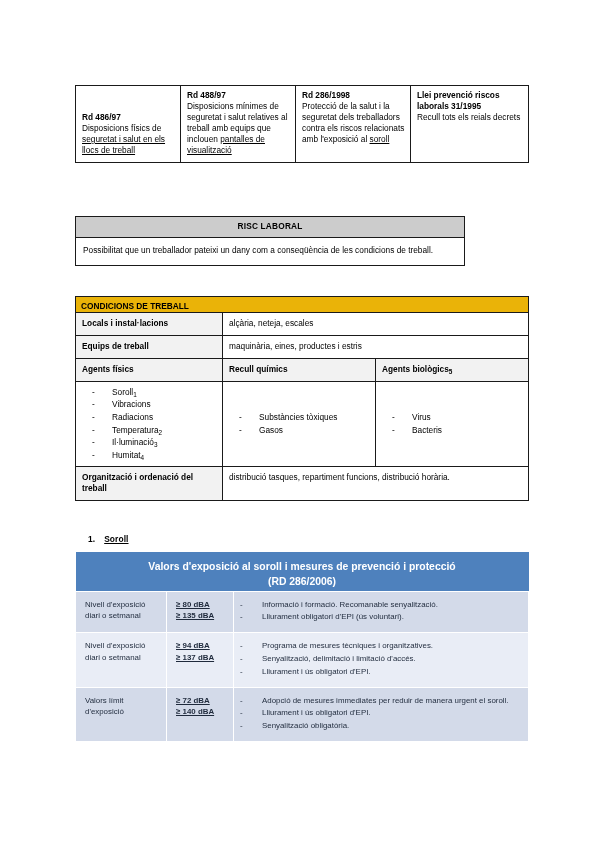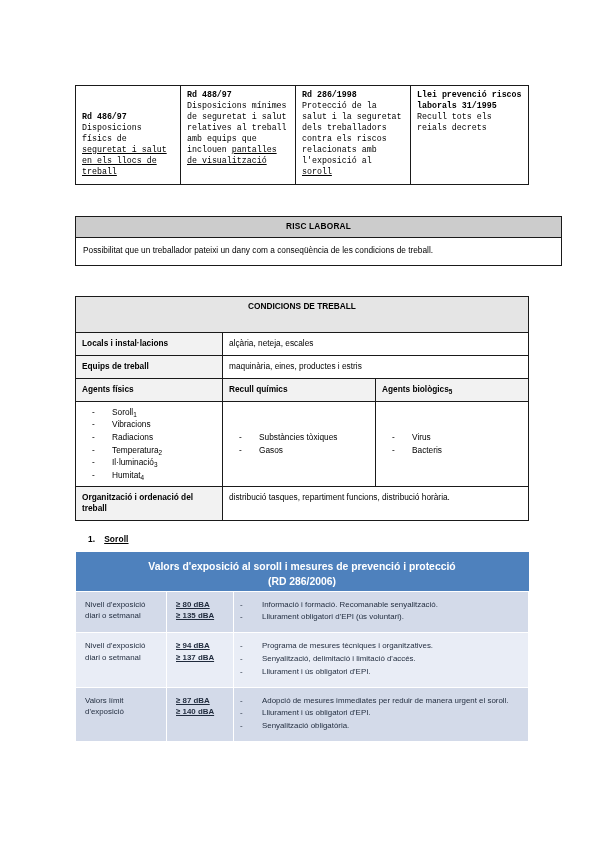--- a/index.html
+++ b/index.html
@@ -42,29 +42,28 @@
 
   
   #rd-table {
     left: 75px;
     top: 85px;
     width: 453px;
   }
   #rd-table td {
     background: #ffffff;
     padding: 4px 5px 6px 6px;
-    font-family: Liberation Mono, monospace;
   }
   #rd-table .title { font-weight: bold; display: block; margin-bottom: 0px; }
 
   
   #risc-table {
     left: 75px;
     top: 216px;
-    width: 487px;
+    width: 390px;
   }
   #risc-table .hdr {
     background: #cccccc;
     font-weight: bold;
     text-align: center;
     padding: 4px 5px 5px 5px;
     letter-spacing: 0.2px;
   }
   #risc-table .body {
     background: #ffffff;
@@ -73,24 +72,24 @@
   }
 
   
   #cond-table {
     left: 75px;
     top: 296px;
     width: 453px;
   }
   #cond-table td { background: #ffffff; }
   #cond-table .hdr {
-    background: #e5e5e5;
-    font-weight: bold;
-    text-align: center;
-    padding: 4px 5px 20px 5px;
+    background: #eab308;
+    font-weight: bold;
+    text-align: left;
+    padding: 4px 5px 0 5px;
   }
   #cond-table .rowlabel {
     background: #f2f2f2;
     font-weight: bold;
     padding: 5px 6px 6px 6px;
   }
   #cond-table .rowval {
     background: #ffffff;
     padding: 5px 6px 6px 6px;
   }
@@ -338,21 +337,21 @@
             <li>Programa de mesures tècniques i organitzatives.</li>
             <li>Senyalització, delimitació i limitació d'accés.</li>
             <li>Lliurament i ús obligatori d'EPI.</li>
           </ul>
         </td>
       </tr>
 
       <tr class="shade">
         <td class="level">Valors límit d'exposició</td>
         <td class="vals">
-          <span class="geq">≥ 87 dBA</span>
+          <span class="geq">≥ 72 dBA</span>
           <span class="geq">≥ 140 dBA</span>
         </td>
         <td class="measures">
           <ul>
             <li>Adopció de mesures immediates per reduir de manera urgent el soroll.</li>
             <li>Lliurament i ús obligatori d'EPI.</li>
             <li>Senyalització obligatòria.</li>
           </ul>
         </td>
       </tr>

